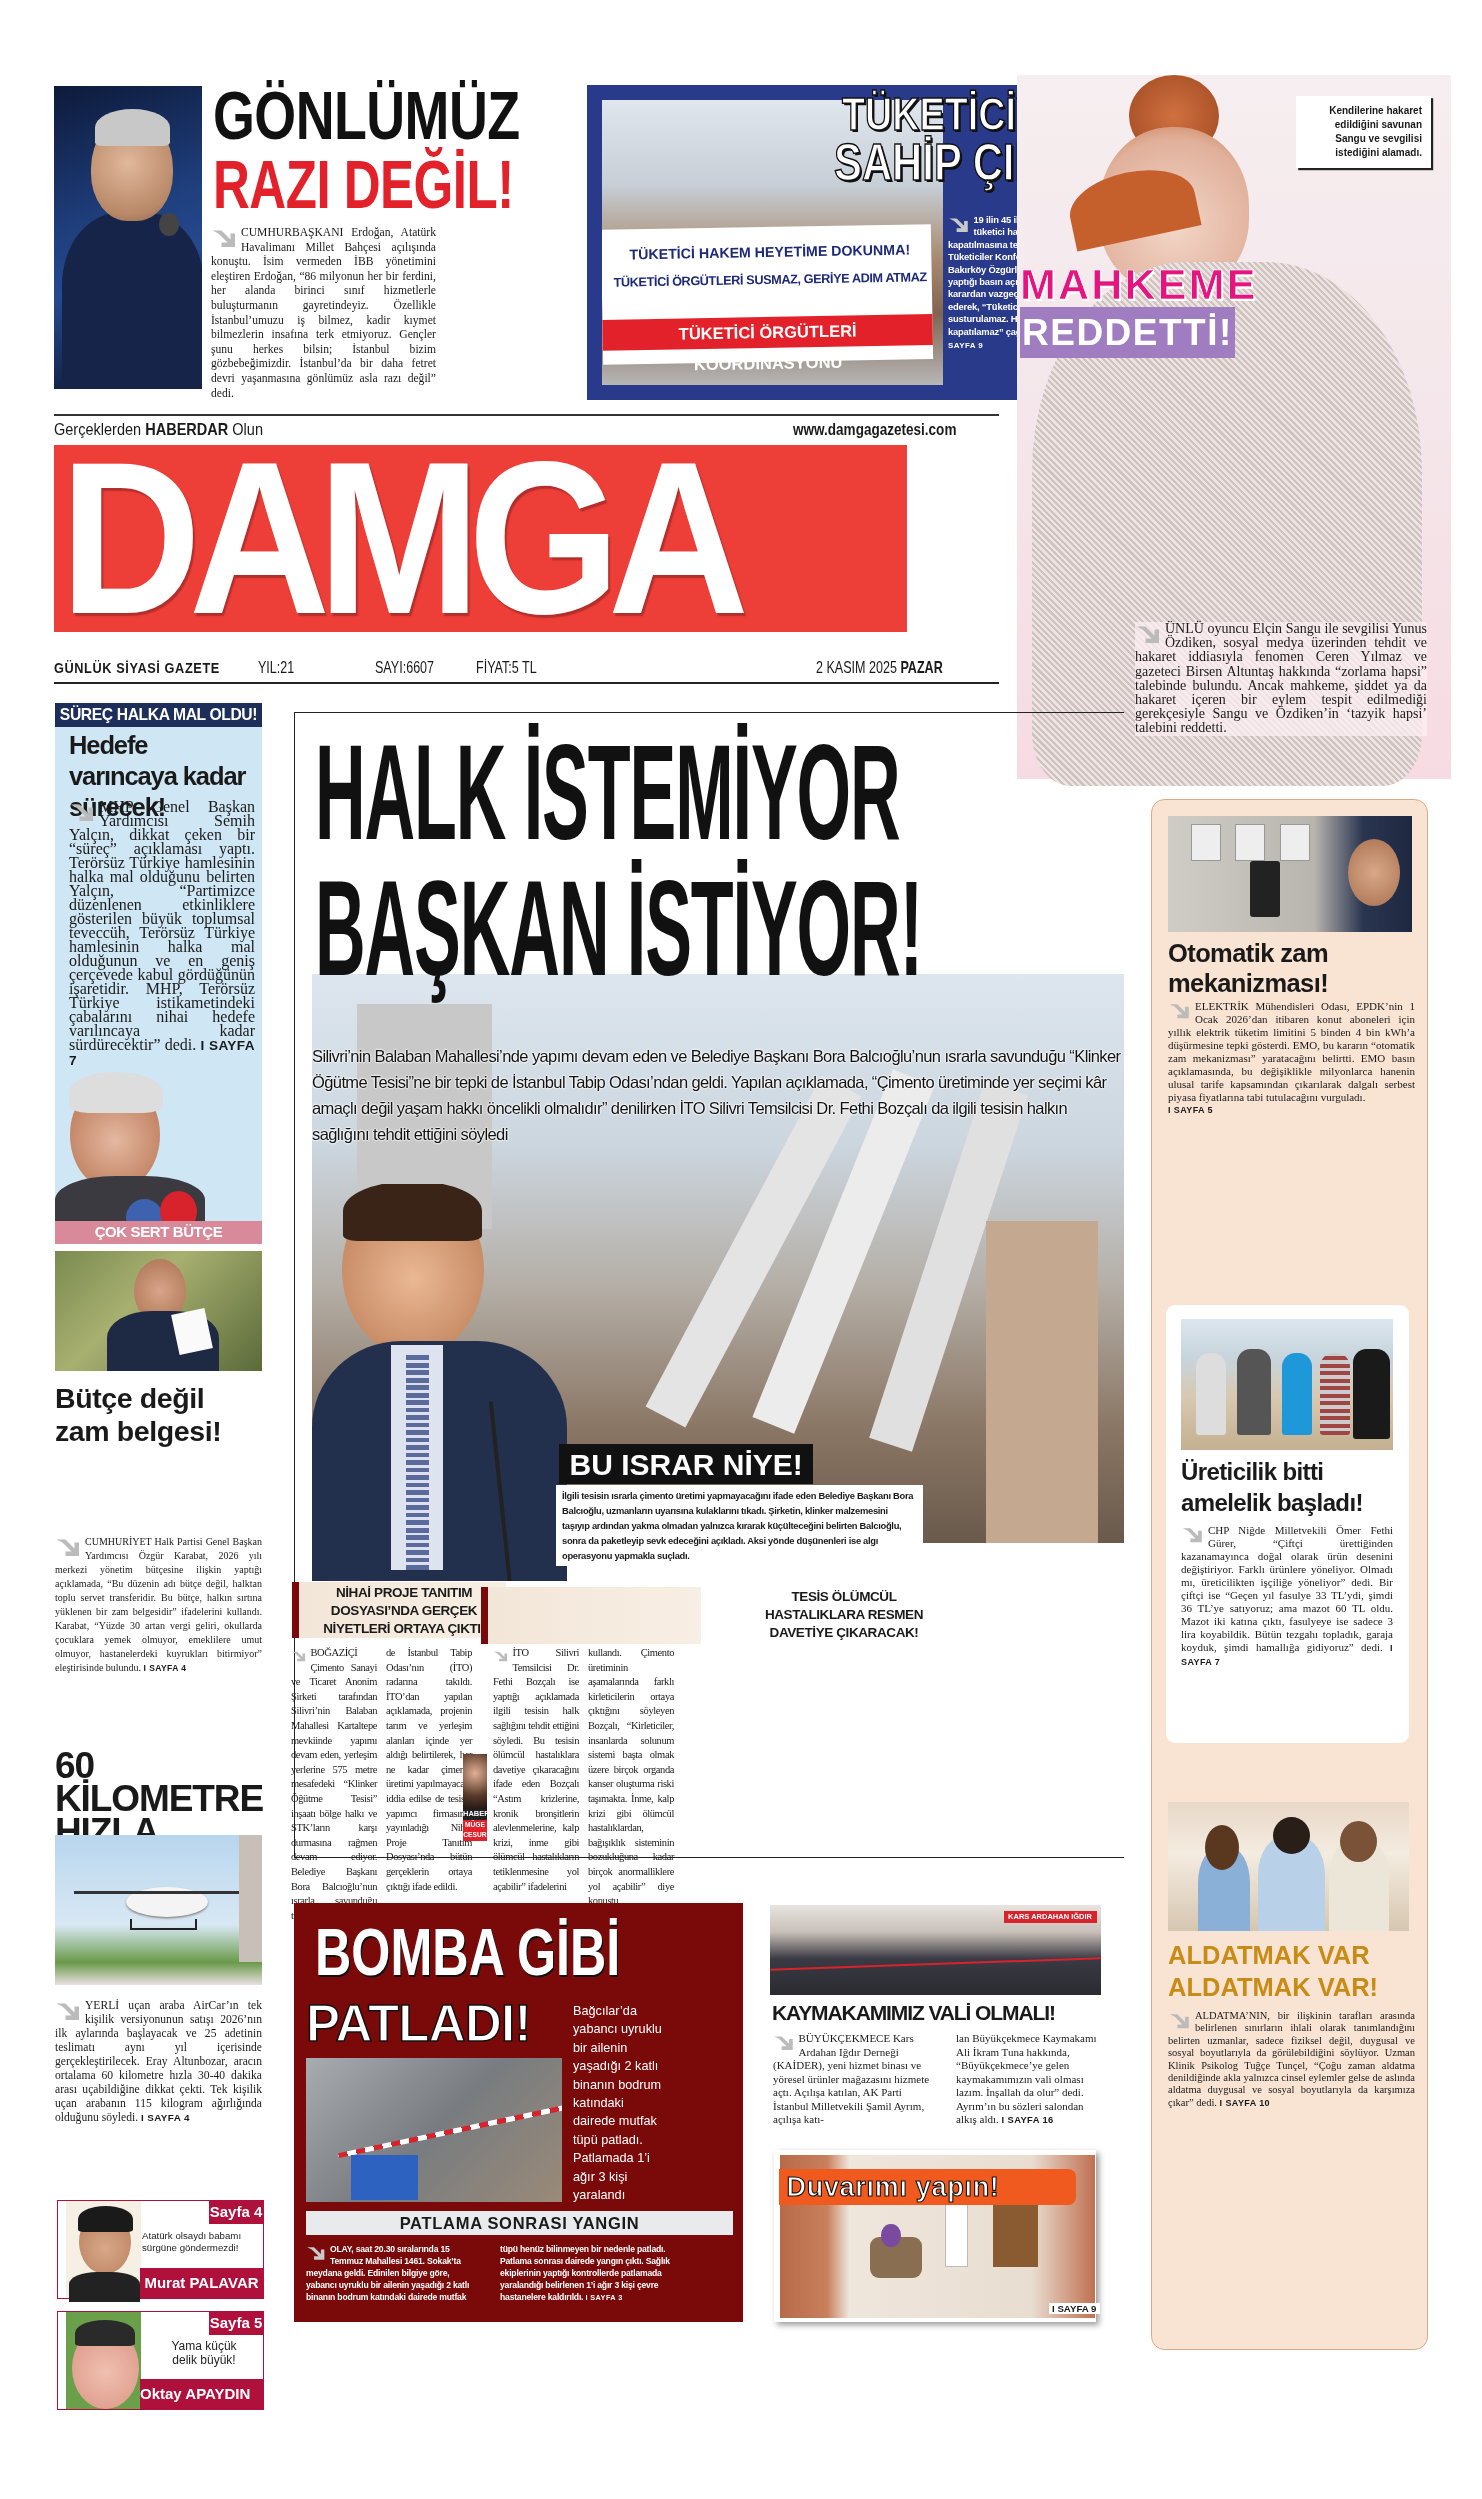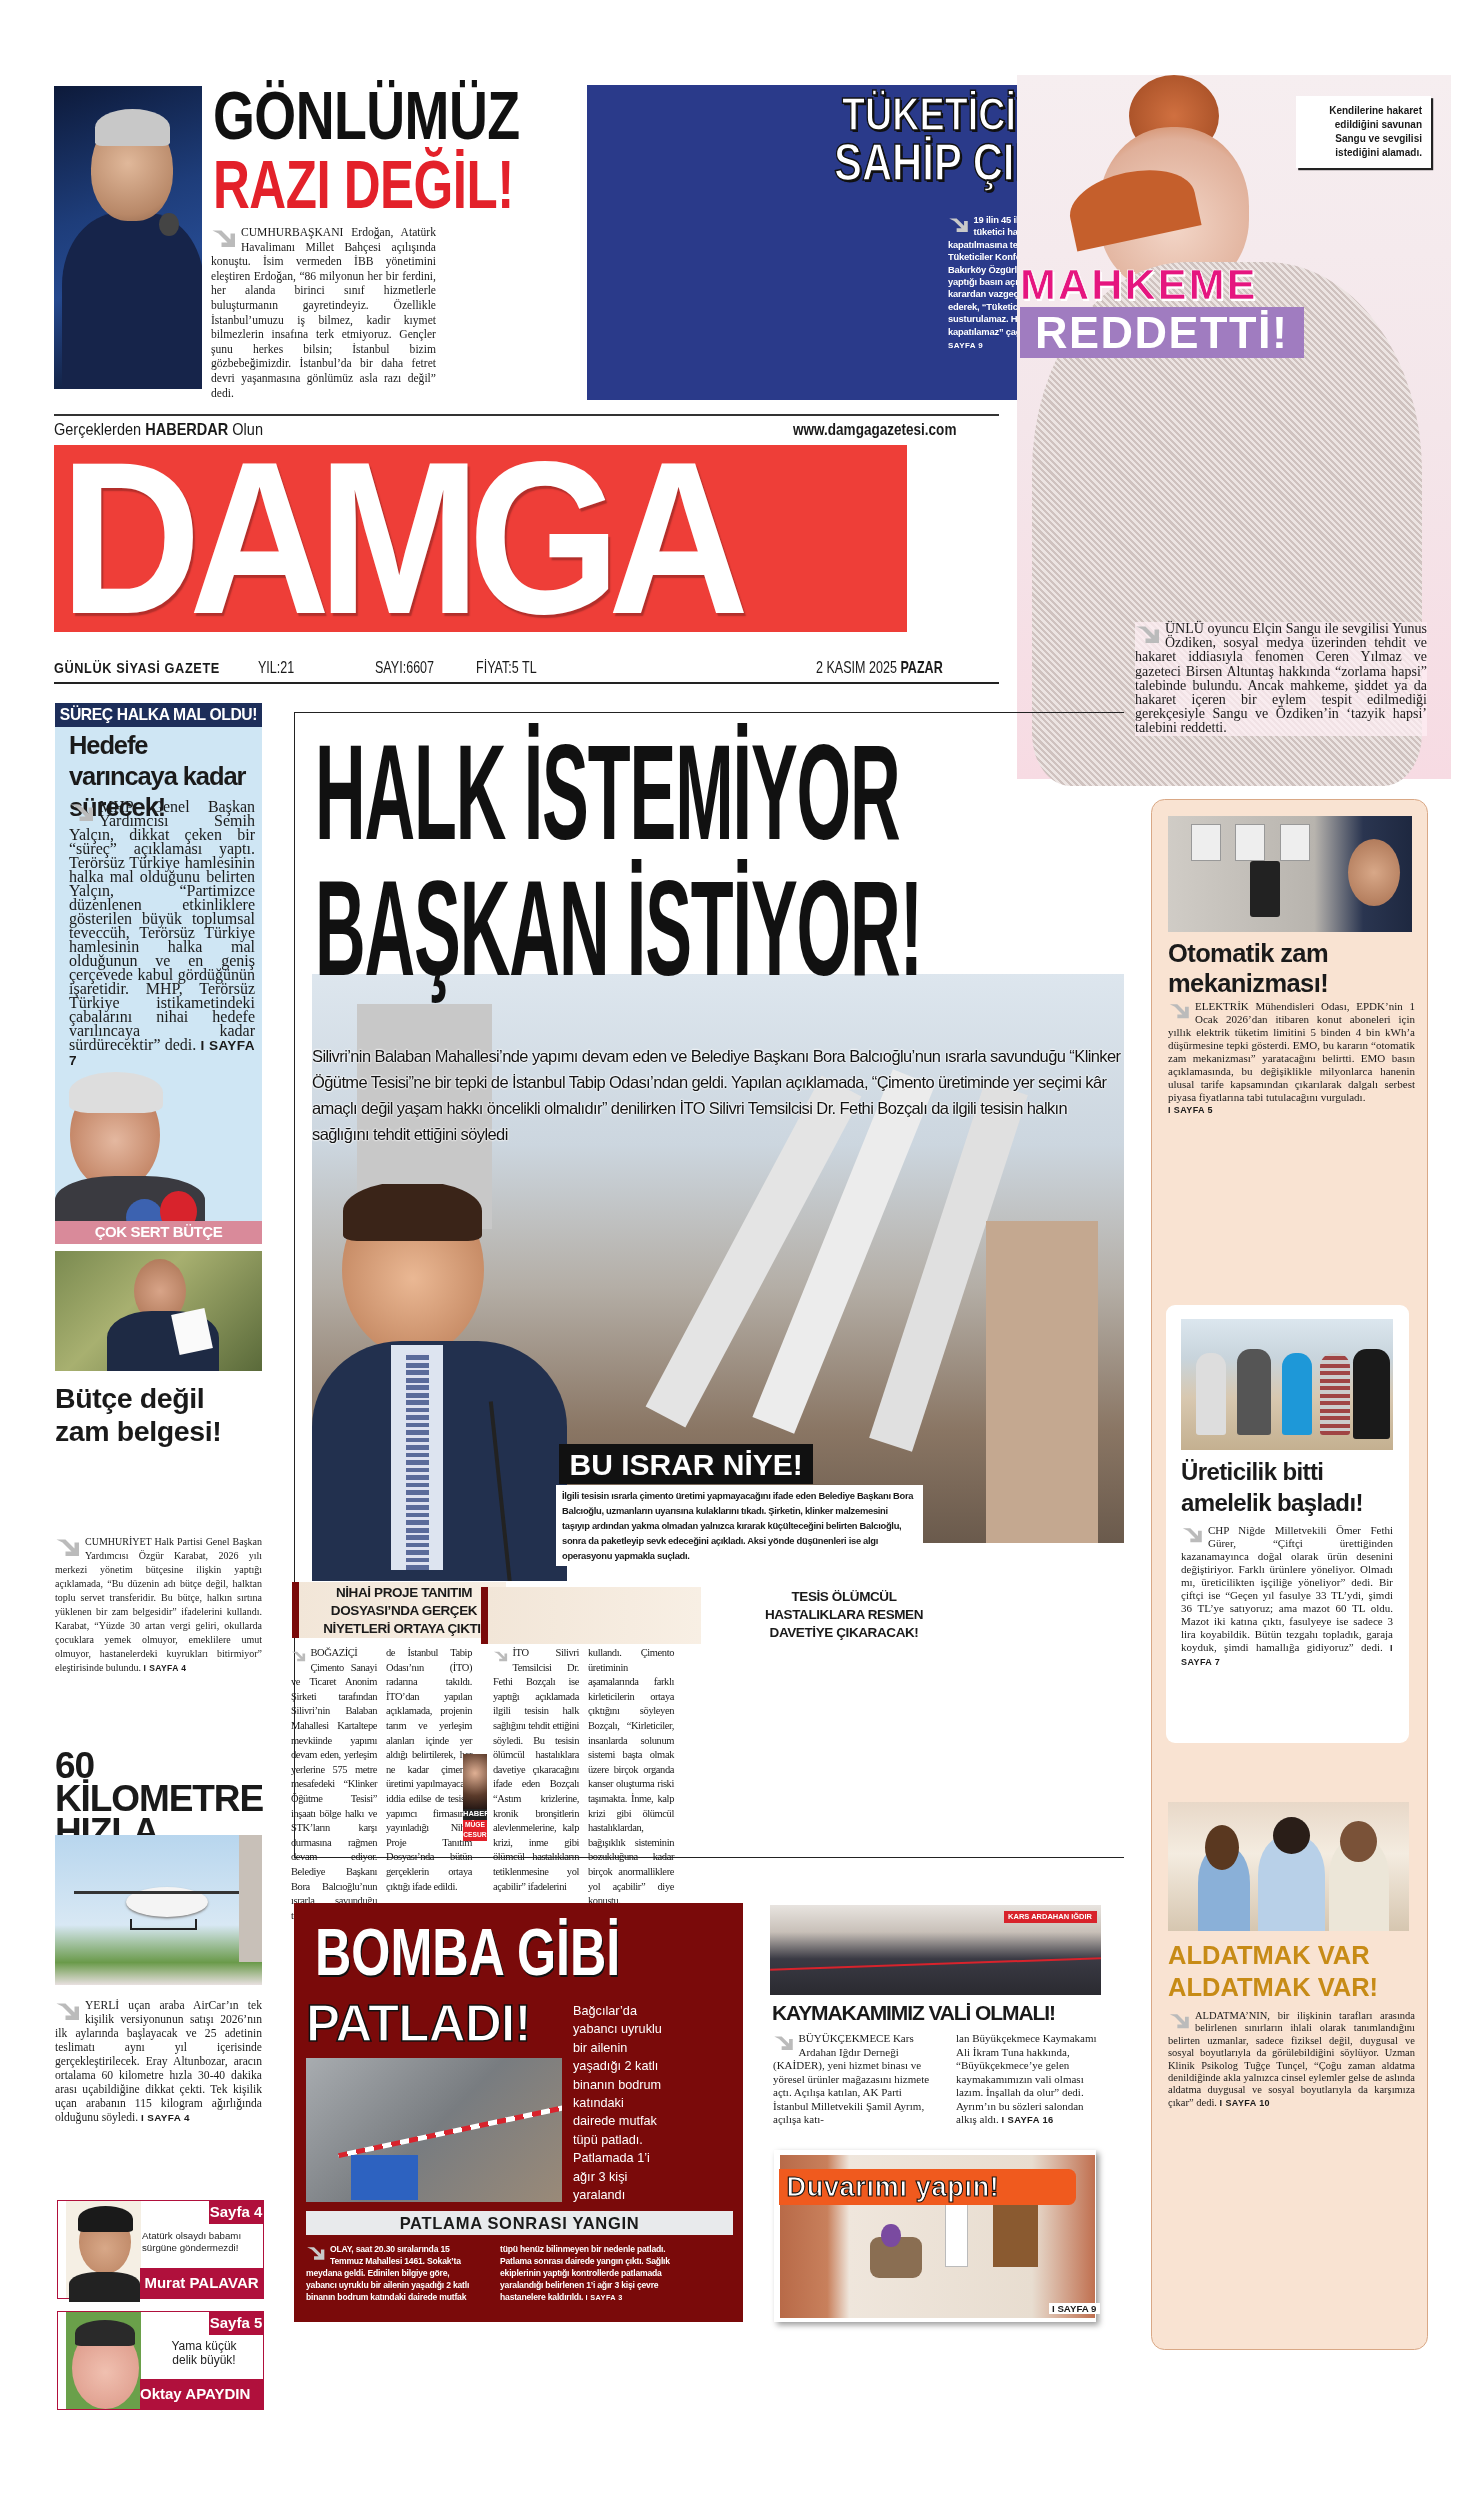--- a/index.html
+++ b/index.html
@@ -46,39 +46,46 @@
 </div>
 <div class="abs cond" style="left:213px;top:81px;font-size:69px;line-height:69px;color:#111;transform:scaleX(0.78);letter-spacing:-0.7px;white-space:nowrap">GÖNLÜMÜZ</div>
 <div class="abs cond" style="left:213px;top:150px;font-size:69px;line-height:69px;color:#e3212a;transform:scaleX(0.74);letter-spacing:-0.7px;white-space:nowrap">RAZI DEĞİL!</div>
 <div class="abs serif" style="left:211px;top:226px;width:225px;font-size:11.6px;line-height:14.6px">
   <p class="body"><svg class="arrow" viewBox="0 0 34 26">
         <path d="M2 2 L14 2 L26 14 L26 6 L32 6 L32 24 L14 24 L14 18 L22 18 L10 6 Z" fill="#bbb"></path>
       </svg><span>CUMHURBAŞKANI</span><span> Erdoğan, Atatürk Havalimanı Millet Bahçesi açılışında konuştu. İsim vermeden İBB yönetimini eleştiren Erdoğan, “86 milyonun her bir ferdini, her alanda birinci sınıf hizmetlerle buluşturmanın gayretindeyiz. Özellikle İstanbul’umuzu iş bilmez, kadir kıymet bilmezlerin insafına terk etmiyoruz. Gençler şunu herkes bilsin; İstanbul bizim gözbebeğimizdir. İstanbul’da bir daha fetret devri yaşanmasına gönlümüz asla razı değil” dedi.</span></p>
 </div>
 
 <div class="abs" id="tuketici-box">
+  <div class="photo" id="tuketici-photo">
+    <div class="banner">
+      <div class="l1" style="top:16.5px;font-size:14.2px">TÜKETİCİ HAKEM HEYETİME DOKUNMA!</div>
+      <div class="l2" style="top:46px;font-size:12.7px;letter-spacing:-0.4px">TÜKETİCİ ÖRGÜTLERİ SUSMAZ, GERİYE ADIM ATMAZ</div>
+      <div class="l3">TÜKETİCİ ÖRGÜTLERİ KOORDİNASYONU</div>
+    </div>
+  </div>
   <div class="abs cond" style="left:255px;top:6px;font-size:46px;line-height:46px;color:#fff;-webkit-text-stroke:1.5px #111;transform:scaleX(0.82);white-space:nowrap;text-shadow:2.2px 2.2px 0 #111">TÜKETİCİYE</div>
   <div class="abs cond" style="left:247px;top:52px;font-size:51px;line-height:51px;color:#fff;-webkit-text-stroke:1.5px #111;transform:scaleX(0.82);white-space:nowrap;text-shadow:2.2px 2.2px 0 #111">SAHİP ÇIK!</div>
   <div class="abs sans" style="left:361px;top:129px;width:150px;font-size:9.4px;line-height:12.4px;color:#fff;font-weight:700;letter-spacing:-0.2px">
     <svg class="arrow" viewBox="0 0 34 26" style="width:21px;height:16.5px">
         <path d="M2 2 L14 2 L26 14 L26 6 L32 6 L32 24 L14 24 L14 18 L22 18 L10 6 Z" fill="#c9c9c9"></path>
       </svg><span>19 ilin 45 ilçesinde bulunan tüketici hakem heyetlerinin kapatılmasına tepki sürüyor. Tüketiciler Konfederasyonu, Bakırköy Özgürlük Meydanı’nda yaptığı basın açıklamasında bu karardan vazgeçilmesini talep ederek, “Tüketicinin sesi susturulamaz. Hak arama yolları kapatılamaz” çağrısında bulundu.</span>
     <span class="sayfa">I SAYFA 9</span>
   </div>
 </div>
 
 <div class="abs" id="sangu-bg">
   <div class="abs" style="left:112px;top:0;width:90px;height:82px;border-radius:50%;background:radial-gradient(circle,#d07040,#a04a22)"></div>
   <div class="abs" style="left:82px;top:52px;width:150px;height:165px;border-radius:48% 48% 44% 44%;background:radial-gradient(circle at 50% 60%,#f3d6c8,#e0b09a 70%,#c87040)"></div>
   <div class="abs" style="left:52px;top:97px;width:127px;height:67px;border-radius:50% 50% 0 0;background:#c55f2c;transform:rotate(-12deg)"></div>
   <div class="abs" style="left:15px;top:187px;width:390px;height:524px;border-radius:40% 40% 10% 10%;background:repeating-linear-gradient(45deg,#cfc2bf 0 2.2px,#ece4e2 2.2px 4.5px)"></div>
 </div>
 <div class="abs sans" style="left:1296px;top:96px;width:135px;padding:7.5px 9px;background:#fff;box-shadow:2.2px 2.2px 0 #222;font-size:10px;line-height:14.2px;font-weight:700;text-align:right">Kendilerine hakaret edildiğini savunan Sangu ve sevgilisi istediğini alamadı.</div>
 <div class="abs sans" style="left:1020px;top:262px;font-size:43px;line-height:45px;font-weight:900;color:#e5157f;letter-spacing:2.2px;-webkit-text-stroke:0.7px #fff;text-shadow:1.5px 1.5px 0 #fff">MAHKEME</div>
-<div class="abs sans" style="left:1020px;top:307px;padding:0 15px;background:#a07cc0;font-size:45px;line-height:51px;font-weight:900;color:#fff;letter-spacing:1.5px">REDDETTİ!</div>
+<div class="abs sans" style="left:1020px;top:307px;padding:0 2px;background:#a07cc0;font-size:37px;line-height:51px;font-weight:900;color:#fff;letter-spacing:1.5px">REDDETTİ!</div>
 <div class="abs serif" style="left:1135px;top:622px;width:292px;font-size:14px;line-height:14.2px;background:rgba(255,240,245,0.7)">
   <p class="body"><svg class="arrow" viewBox="0 0 34 26">
         <path d="M2 2 L14 2 L26 14 L26 6 L32 6 L32 24 L14 24 L14 18 L22 18 L10 6 Z" fill="#bbb"></path>
       </svg><span>ÜNLÜ</span><span> oyuncu Elçin Sangu ile sevgilisi Yunus Özdiken, sosyal medya üzerinden tehdit ve hakaret iddiasıyla fenomen Ceren Yılmaz ve gazeteci Birsen Altuntaş hakkında “zorlama hapsi” talebinde bulundu. Ancak mahkeme, şiddet ya da hakaret içeren bir eylem tespit edilmediği gerekçesiyle Sangu ve Özdiken’in ‘tazyik hapsi’ talebini reddetti.</span></p>
 </div>
 
 <div class="abs" style="left:54px;top:414px;width:945px;height:1.5px;background:#333"></div>
 <div class="abs cond" style="left:54px;top:420px;font-size:16.5px;font-weight:400;transform:scaleX(0.88);white-space:nowrap">
   <span>Gerçeklerden </span><b>HABERDAR</b><span> Olun</span>
 </div>

